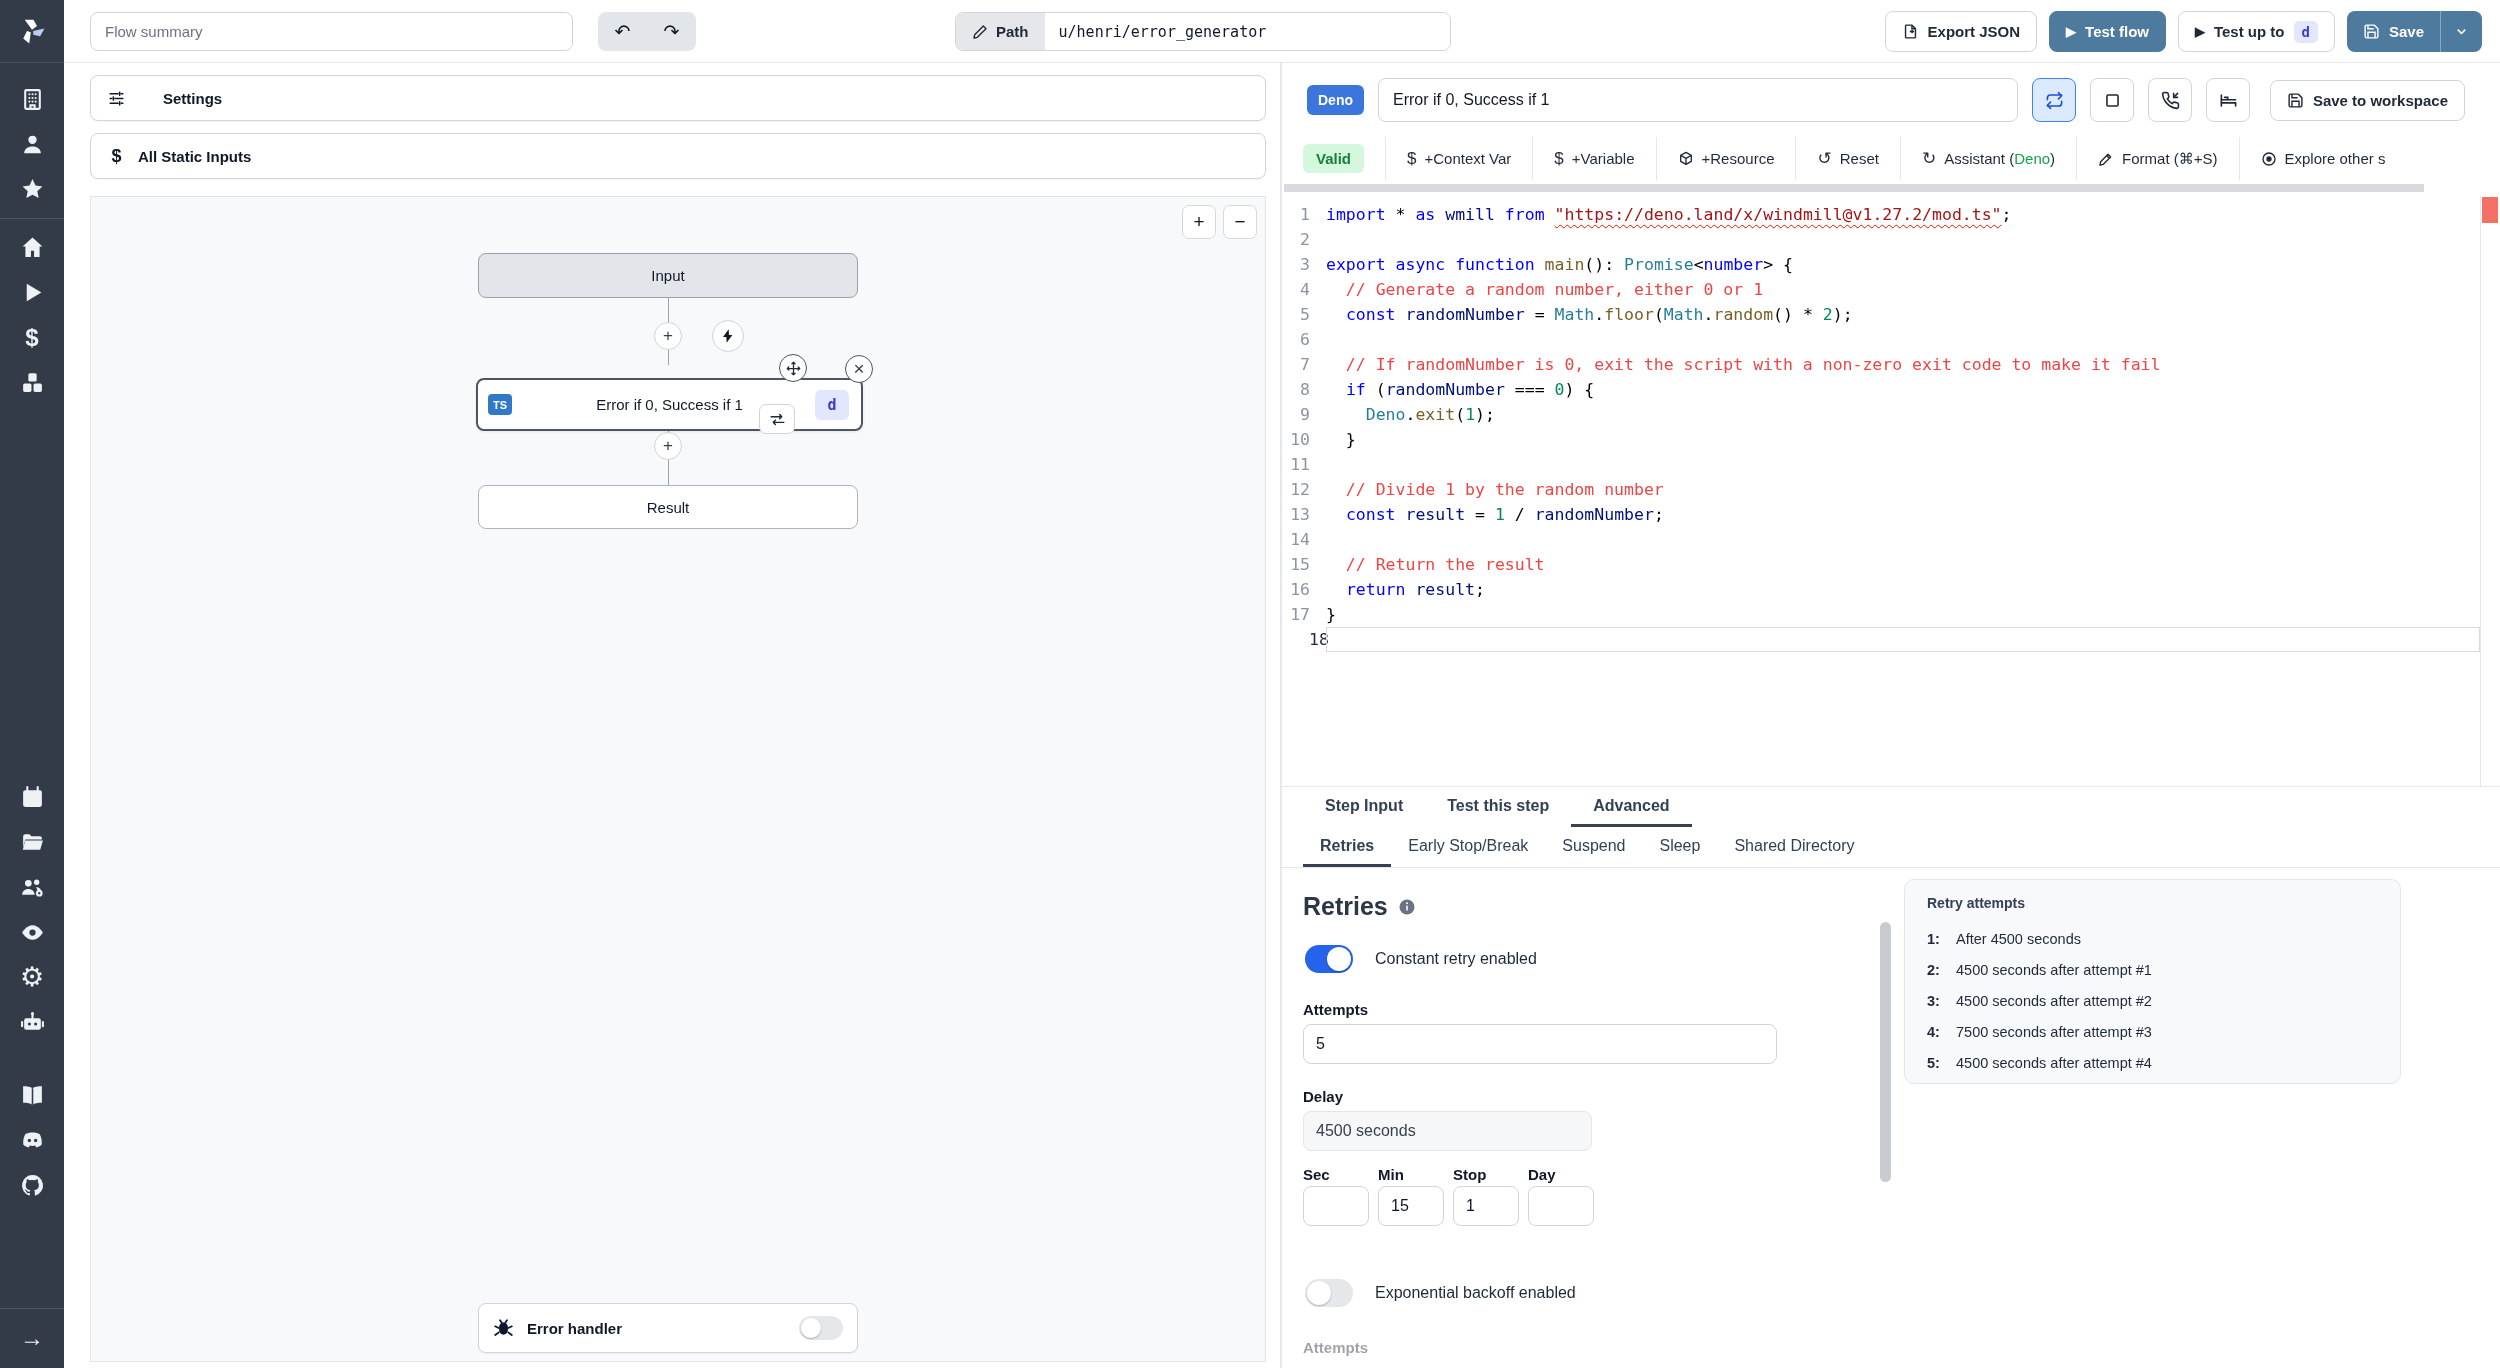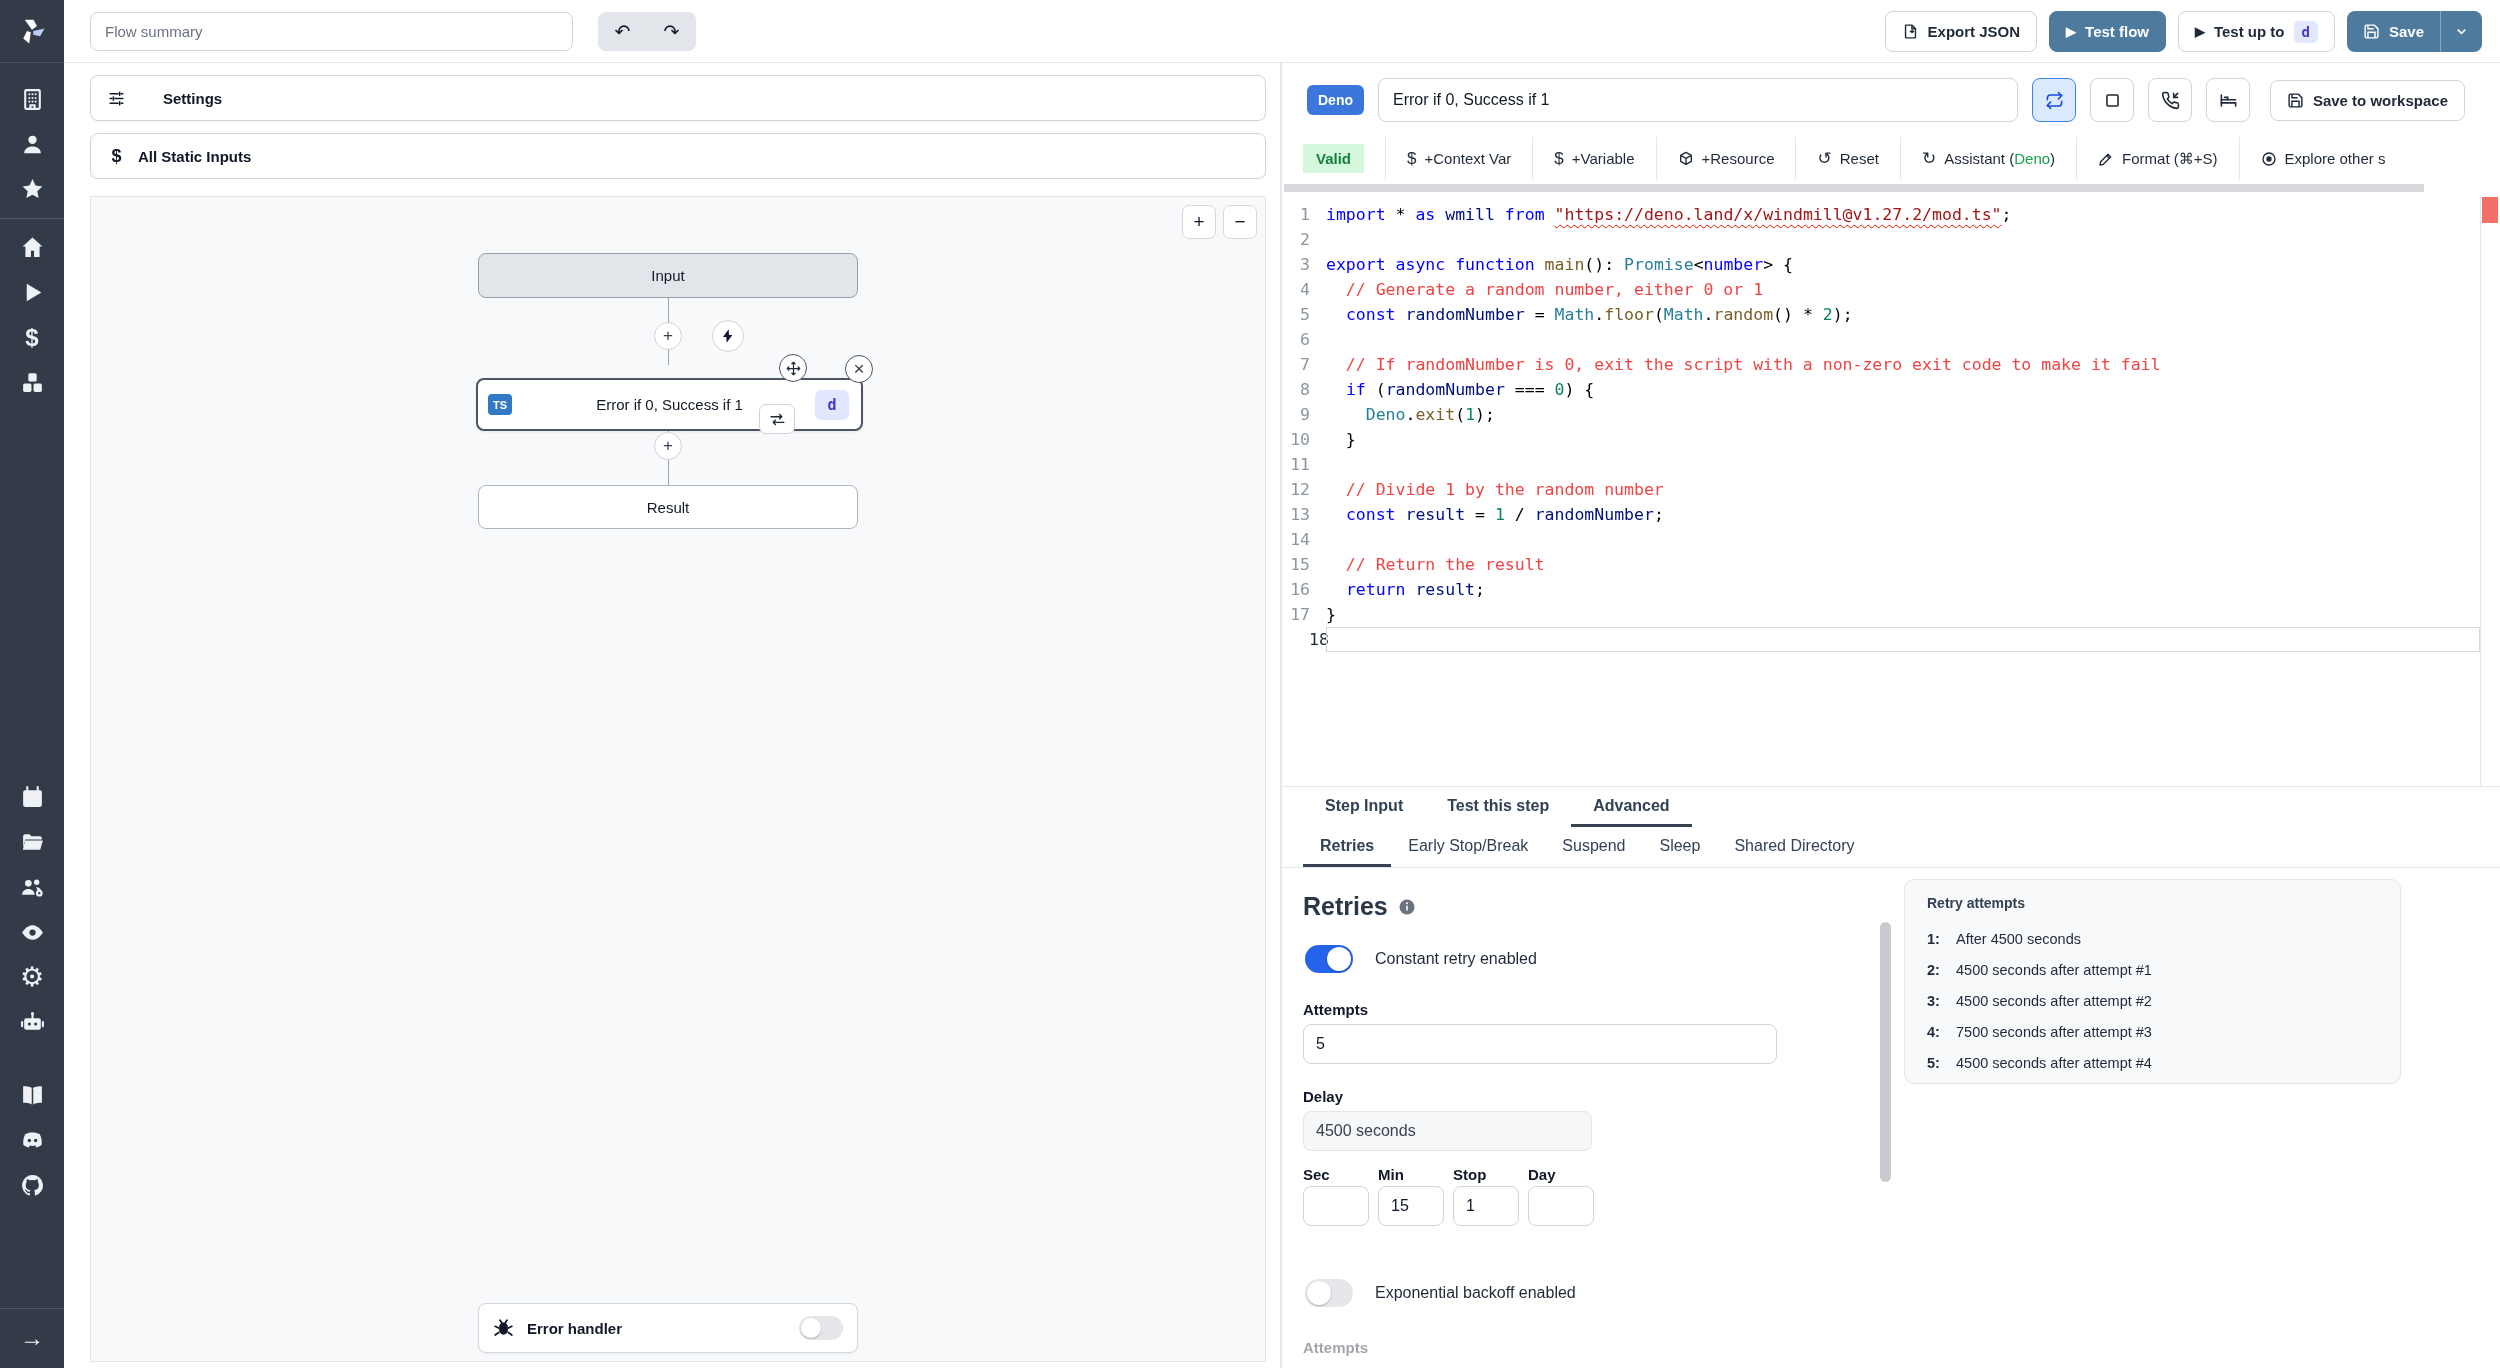--- a/index.html
+++ b/index.html
@@ -79,21 +79,21 @@
   .step-name { width:640px; height:44px; border:1px solid #d1d5db; border-radius:8px; padding:0 14px; font-size:16px; color:#111827; }
   .icon-btn { width:44px; height:44px; border:1px solid #d1d5db; border-radius:8px; background:#fff; display:flex; align-items:center; justify-content:center; color:#1f2937; cursor:pointer; }
   .icon-btn svg { width:19px; height:19px; }
   .icon-btn.active { background:#dbeafe; border:1.5px solid #3b82f6; color:#1d4ed8; }
   .stw { margin-left:auto; }
   .rp-toolbar { position:absolute; top:74px; left:0; right:0; height:43px; display:flex; align-items:stretch; overflow:hidden; white-space:nowrap; }
   .titem { display:flex; align-items:center; gap:8px; padding:0 21px; border-left:1px solid #e5e7eb; font-size:15px; color:#1f2937; cursor:pointer; }
   .titem:first-child { border-left:0; }
   .titem svg { width:16px; height:16px; }
   .titem .glyph { font-size:17px; line-height:1; }
-  .valid-badge { background:#d4f7dd; color:#17803d; font-weight:bold; font-size:15px; border-radius:0; padding:6px 13px; }
+  .valid-badge { background:#d4f7dd; color:#17803d; font-weight:bold; font-size:15px; border-radius:6px; padding:6px 13px; }
   .green { color:#16a34a; }
   .handle-bar { position:absolute; top:121px; left:2px; width:1140px; height:8px; background:#d8dadd; }
 
   
   .editor { position:absolute; top:133px; left:0; width:1198px; height:590px; padding-top:6px; background:#fff; overflow:hidden; }
   .code-line { height:25px; display:flex; font-family:"DejaVu Sans Mono",monospace; font-size:16.5px; line-height:25px; }
   .ln { width:44px; text-align:right; padding-right:16px; color:#8b95a1; flex:none; }
   .code-line.active .ln { color:#1f2937;padding-left:27px; }
   .lc { flex:1; white-space:pre; color:#000; }
   .code-line.active .lc { box-shadow:inset 0 0 0 1px #d9d9d9; }
@@ -251,20 +251,29 @@
         <span class="sb-glyph">→</span>
       </div>
   </div>
 </nav>
 
 <header class="topbar">
   <input class="fs-input" placeholder="Flow summary" style="">
   <div class="undoredo">
     <button>↶</button>
     <button>↷</button>
+  </div>
+  <div class="path-group">
+    <div class="path-chip">
+      <svg viewBox="0 0 24 24" fill="none" stroke="currentColor" stroke-width="2" stroke-linejoin="round">
+          <path d="M17 3l4 4L8 20l-5 1 1-5L17 3z"></path>
+        </svg>
+      <span>Path</span>
+    </div>
+    <div class="path-value">u/henri/error_generator</div>
   </div>
   <div class="tb-right">
     <button class="btn">
       <svg viewBox="0 0 24 24" fill="none" stroke="currentColor" stroke-width="2">
           <path d="M14 3H6a1 1 0 0 0-1 1v16a1 1 0 0 0 1 1h12a1 1 0 0 0 1-1V8l-5-5z"></path>
           <path d="M14 3v5h5"></path>
           <path d="M11 12h5M13.5 9.8l2.5 2.2-2.5 2.2"></path>
         </svg>
       <span>Export JSON</span>
     </button>

